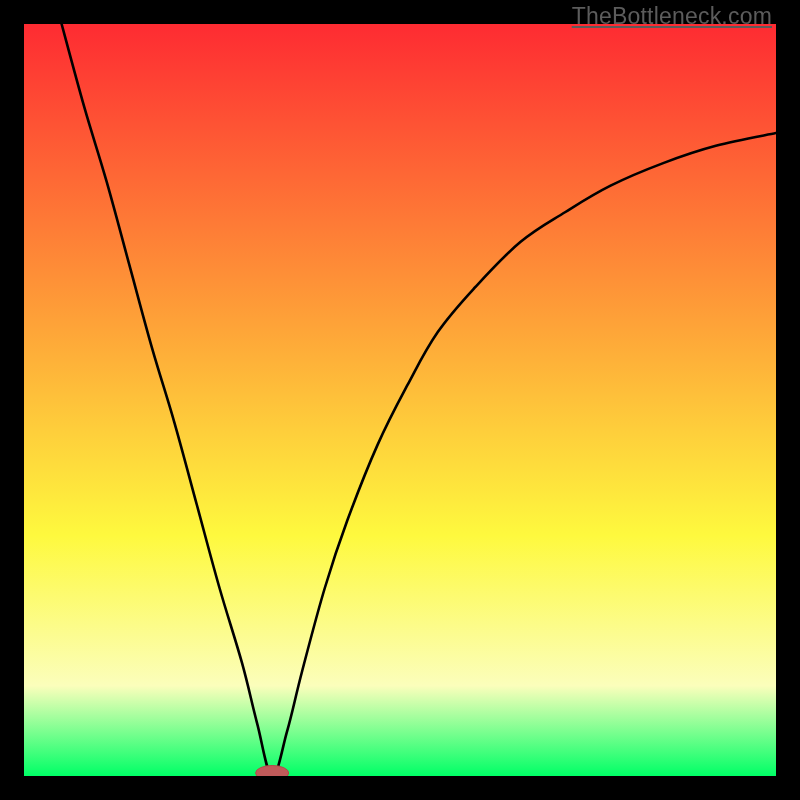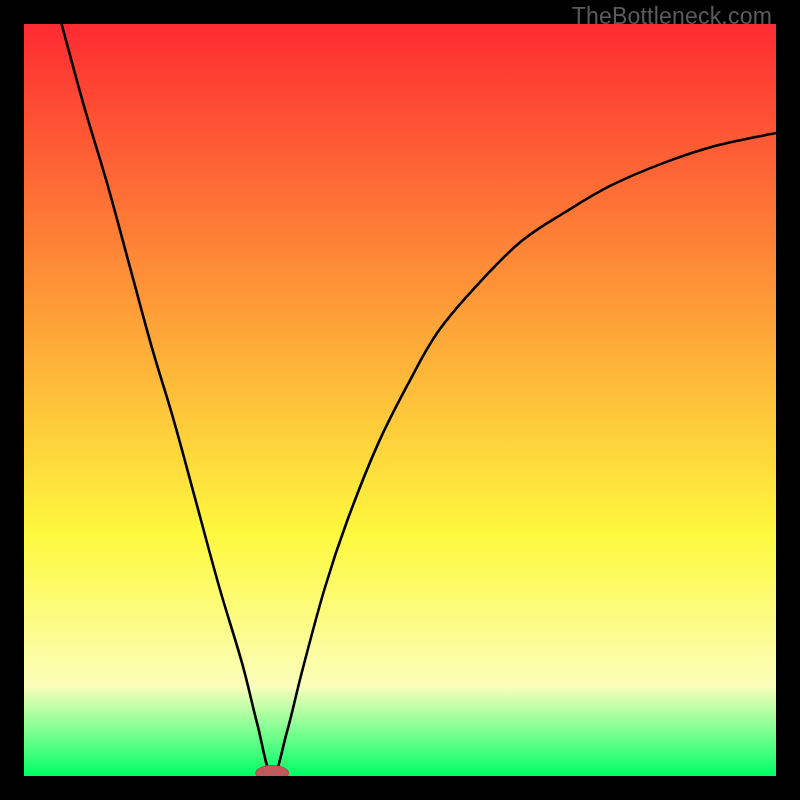--- a/index.html
+++ b/index.html
@@ -17,20 +17,21 @@
     width: 752px; height: 752px;
   }
   .watermark {
     position: absolute;
     top: 3px; right: 28px;
     color: #5c5c5c;
     font-size: 23px;
     font-weight: 400;
     letter-spacing: 0.2px;
     z-index: 10;
+    text-decoration: underline;
   }
   svg { display: block; }
 </style>
 </head>
 <body>
 
 <div class="watermark">TheBottleneck.com</div>
 
 <div class="frame">
   <svg class="plot-area" width="752" height="752" viewBox="0 0 752 752">

